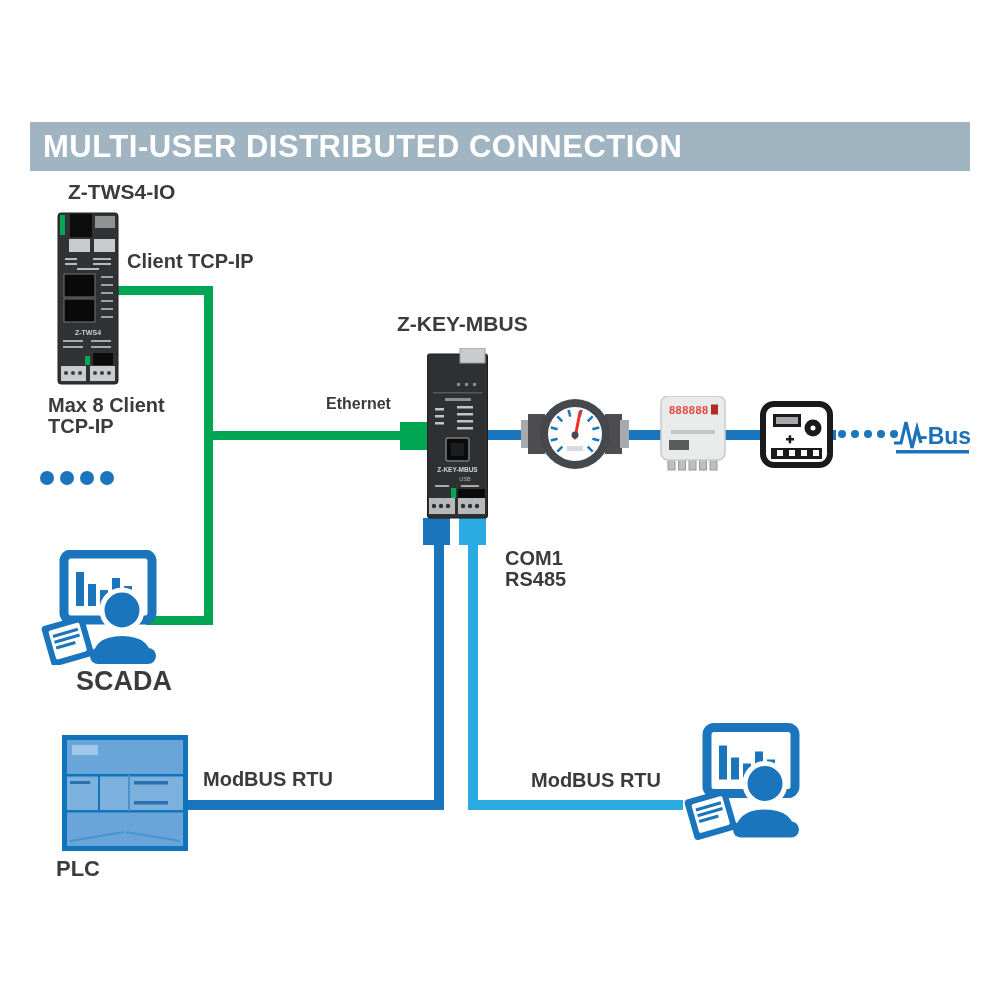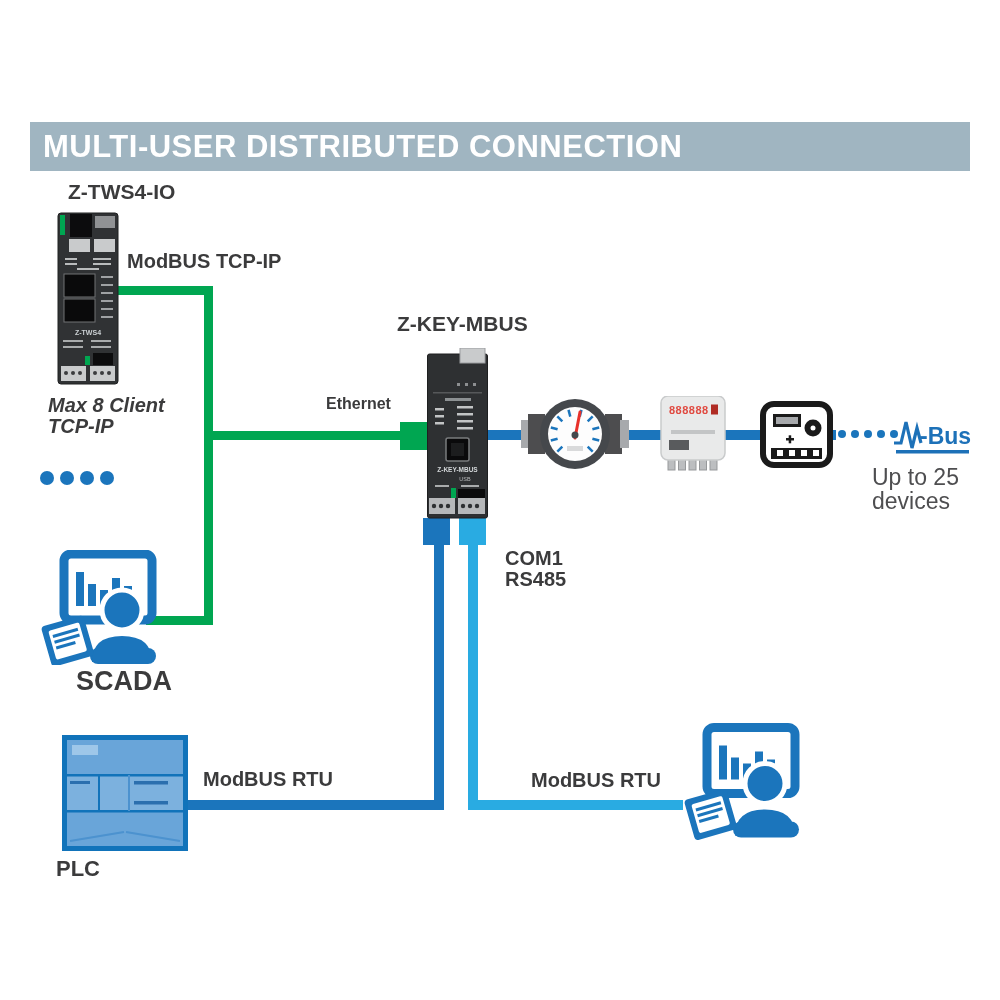--- a/index.html
+++ b/index.html
@@ -70,23 +70,23 @@
     <rect x="4" y="154" width="25" height="15" fill="#c9cbcc"></rect>
     <circle cx="9" cy="161" r="2" fill="#3a3c3e"></circle>
       <circle cx="16" cy="161" r="2" fill="#3a3c3e"></circle>
       <circle cx="23" cy="161" r="2" fill="#3a3c3e"></circle>
     <rect x="33" y="154" width="25" height="15" fill="#c9cbcc"></rect>
     <circle cx="38" cy="161" r="2" fill="#3a3c3e"></circle>
       <circle cx="45" cy="161" r="2" fill="#3a3c3e"></circle>
       <circle cx="52" cy="161" r="2" fill="#3a3c3e"></circle>
   </svg>
 
-  <div class="lbl" style="left:127px;top:251px;font-size:20px;">ModBUS TCP-IP</div>
-
-  <div class="lbl" style="left:48px;top:395px;font-size:20px;line-height:21px;font-style:italic;">
+  <div class="lbl" style="left:127px;top:251px;font-size:20px;">Client TCP-IP</div>
+
+  <div class="lbl" style="left:48px;top:395px;font-size:20px;line-height:21px;">
     <div>Max 8 Client</div>
     <div>TCP-IP</div>
   </div>
 
   <div class="abs" style="left:40px;top:471px;display:flex;gap:6px;">
     <span class="dot"></span>
     <span class="dot"></span>
     <span class="dot"></span>
     <span class="dot"></span>
   </div>
@@ -213,24 +213,20 @@
   <span class="mdot" style="left:851px;"></span>
   <span class="mdot" style="left:864px;"></span>
   <span class="mdot" style="left:877px;"></span>
   <span class="mdot" style="left:890px;"></span>
 
   <svg class="abs" style="left:893px;top:415px;" width="80" height="45" viewBox="0 0 80 45">
     <polyline points="1,28 8,28 13,7 19,33 24,13 28,28" fill="none" stroke="#1d71b8" stroke-width="3.2"></polyline>
     <text x="27" y="29" font-size="23" font-weight="bold" fill="#1d71b8">-Bus</text>
     <rect x="3" y="35" width="73" height="3.5" fill="#1d71b8"></rect>
   </svg>
-  <div class="abs" style="left:872px;top:465px;font-size:23px;color:#4e4e50;line-height:24px;white-space:nowrap;">
-    <div>Up to 25</div>
-    <div>devices</div>
-  </div>
 
   <div class="lbl" style="left:203px;top:769px;font-size:20px;">ModBUS RTU</div>
   <div class="lbl" style="left:531px;top:770px;font-size:20px;">ModBUS RTU</div>
 
   <svg class="abs" style="left:62px;top:735px;" width="126" height="116" viewBox="0 0 126 116">
     <rect x="2.5" y="2.5" width="121" height="111" fill="#69a5d9" stroke="#1173ba" stroke-width="5"></rect>
     <rect x="5" y="40" width="116" height="36" fill="#7cb1de"></rect>
     <rect x="10" y="10" width="26" height="10" fill="#9ec7e9"></rect>
     <rect x="5" y="39" width="116" height="2.5" fill="#1173ba"></rect>
     <rect x="5" y="75" width="116" height="2.5" fill="#1173ba"></rect>

